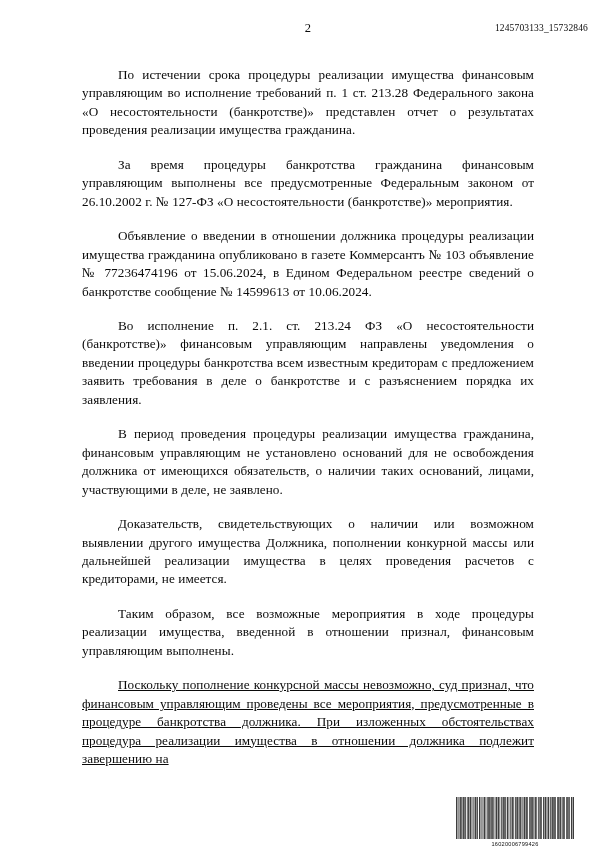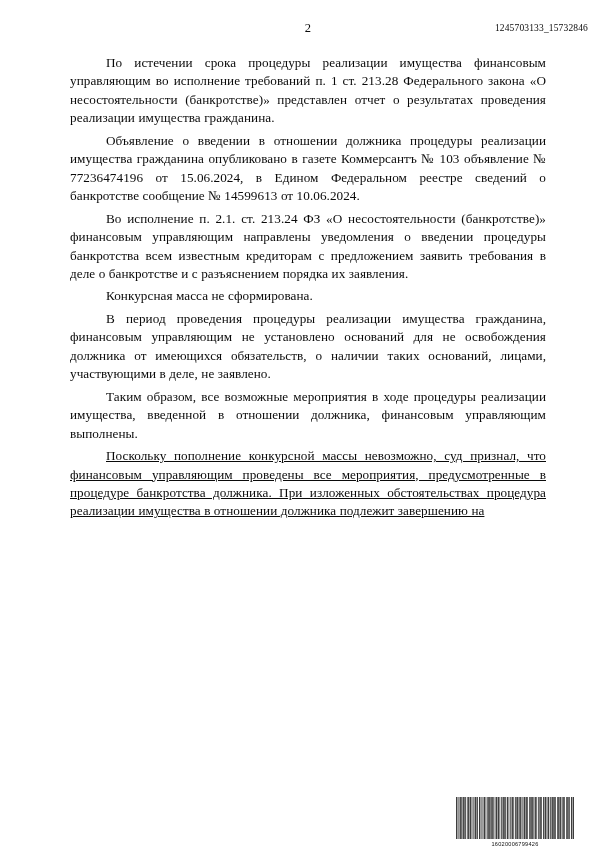--- a/index.html
+++ b/index.html
@@ -48,21 +48,21 @@
     text-align: right;
   }
   
   .doc-body {
     position: absolute;
     left: 66px;
     top: 50px;
     width: 484px;
   }
   .para {
-    margin: 4px;
+    margin: 16px;
     text-align: justify;
     text-indent: 36px;
     font-size: 13.2px;
     line-height: 18.45px;
     letter-spacing: 0.05px;
     word-spacing: 0.1px;
     -webkit-hyphens: none;
     hyphens: none;
   }
   .para:last-child { text-align: justify; text-decoration: underline; }
@@ -94,25 +94,26 @@
 
 <div class="page">
 
   <div class="page-header">
     <div class="page-number">2</div>
     <div class="doc-id">1245703133_15732846</div>
   </div>
 
   <div class="doc-body">
       <p class="para">По истечении срока процедуры реализации имущества финансовым управляющим во исполнение требований п. 1 ст. 213.28  Федерального закона «О несостоятельности (банкротстве)» представлен отчет о результатах проведения реализации имущества гражданина.</p>
+      <p class="para">За время процедуры банкротства гражданина финансовым управляющим выполнены все предусмотренные Федеральным законом от 26.10.2002 г. № 127-ФЗ «О несостоятельности (банкротстве)» мероприятия.</p>
       <p class="para">Объявление о введении в отношении должника процедуры реализации имущества гражданина опубликовано в газете Коммерсантъ № 103 объявление № 77236474196 от 15.06.2024, в Едином Федеральном реестре сведений о банкротстве сообщение № 14599613 от 10.06.2024.</p>
       <p class="para">Во исполнение п. 2.1. ст. 213.24 ФЗ «О несостоятельности (банкротстве)» финансовым управляющим направлены уведомления о введении процедуры банкротства всем известным кредиторам с предложением заявить требования в деле о банкротстве и с разъяснением порядка их заявления.</p>
-      <p class="para">Конкурсная масса не сформирована.</p>
       <p class="para">В период проведения процедуры реализации имущества гражданина, финансовым управляющим не установлено оснований для не освобождения должника от имеющихся обязательств, о наличии таких оснований, лицами, участвующими в деле, не заявлено.</p>
-      <p class="para">Таким образом, все возможные мероприятия в ходе процедуры реализации имущества, введенной в отношении должника, финансовым управляющим выполнены.</p>
+      <p class="para">Доказательств, свидетельствующих о наличии или возможном выявлении другого имущества Должника, пополнении конкурной массы или дальнейшей реализации имущества в целях проведения расчетов с кредиторами, не имеется.</p>
+      <p class="para">Таким образом, все возможные мероприятия в ходе процедуры реализации имущества, введенной в отношении признал, финансовым управляющим выполнены.</p>
       <p class="para">Поскольку пополнение конкурсной массы невозможно, суд признал, что финансовым управляющим проведены все мероприятия, предусмотренные в процедуре банкротства должника. При изложенных обстоятельствах процедура реализации имущества в отношении должника подлежит завершению на</p>
     </div>
 
   <div class="barcode-block">
     <svg class="barcode-bars" viewBox="0 0 197 42" preserveAspectRatio="none" aria-hidden="true">
         <rect x="0.000" y="0" width="1.010" height="42" fill="#000"></rect>
         <rect x="1.010" y="0" width="1.010" height="42" fill="#000"></rect>
         <rect x="3.031" y="0" width="1.010" height="42" fill="#000"></rect>
         <rect x="6.062" y="0" width="1.010" height="42" fill="#000"></rect>
         <rect x="7.072" y="0" width="1.010" height="42" fill="#000"></rect>

